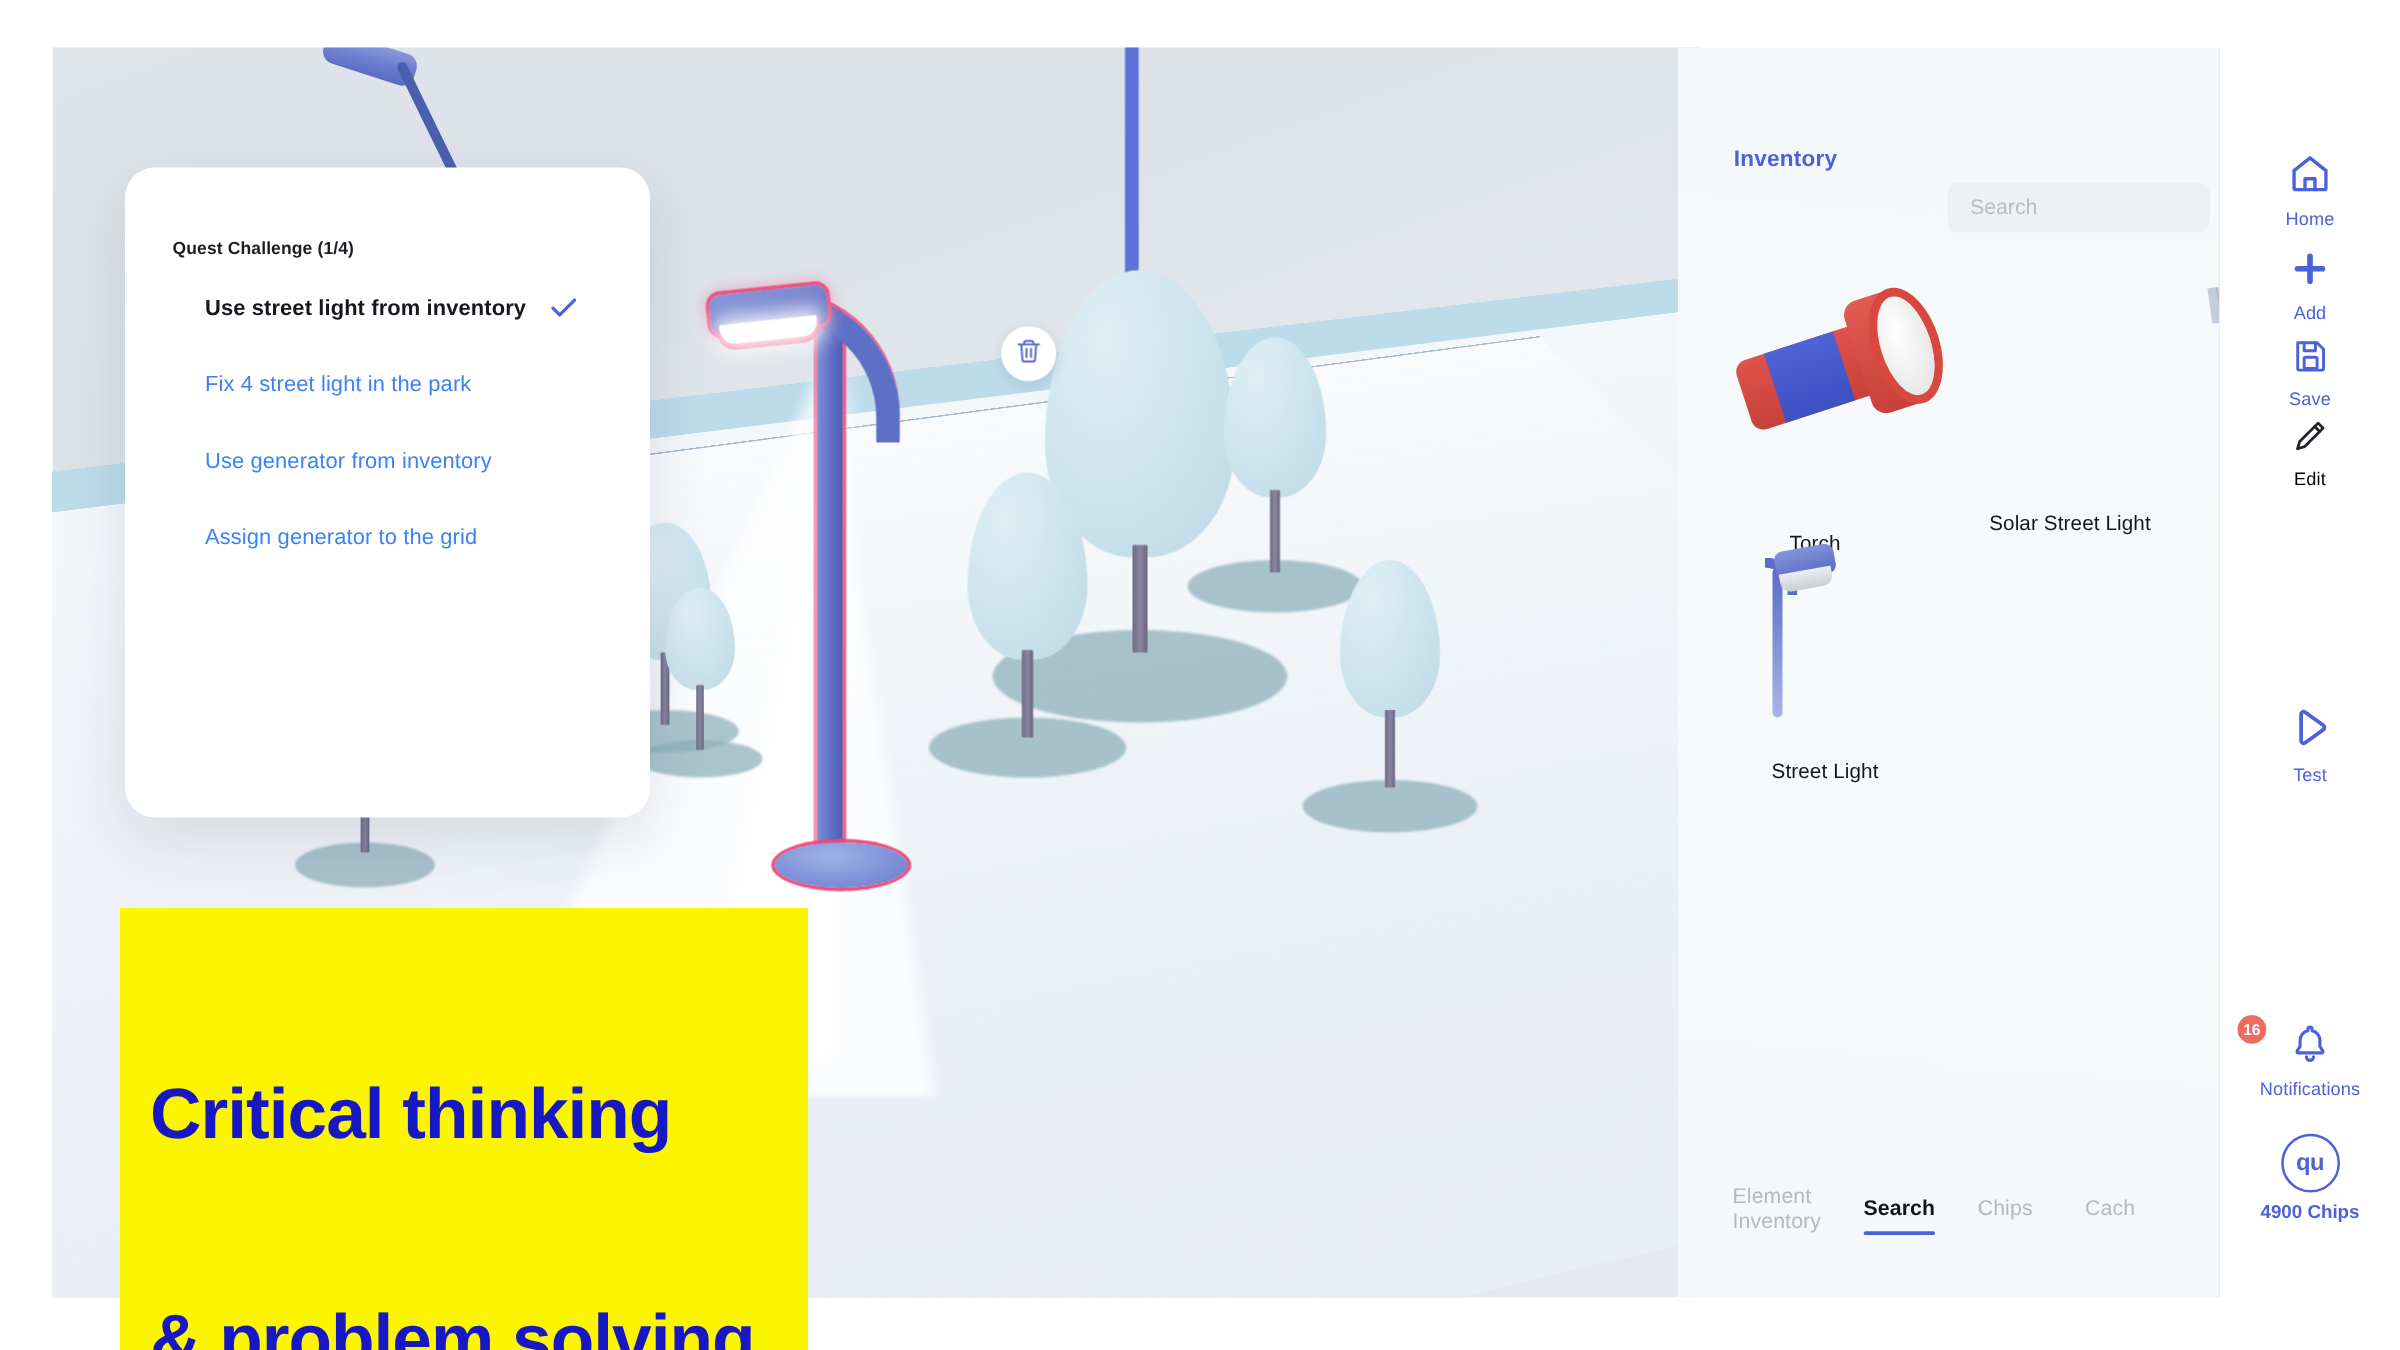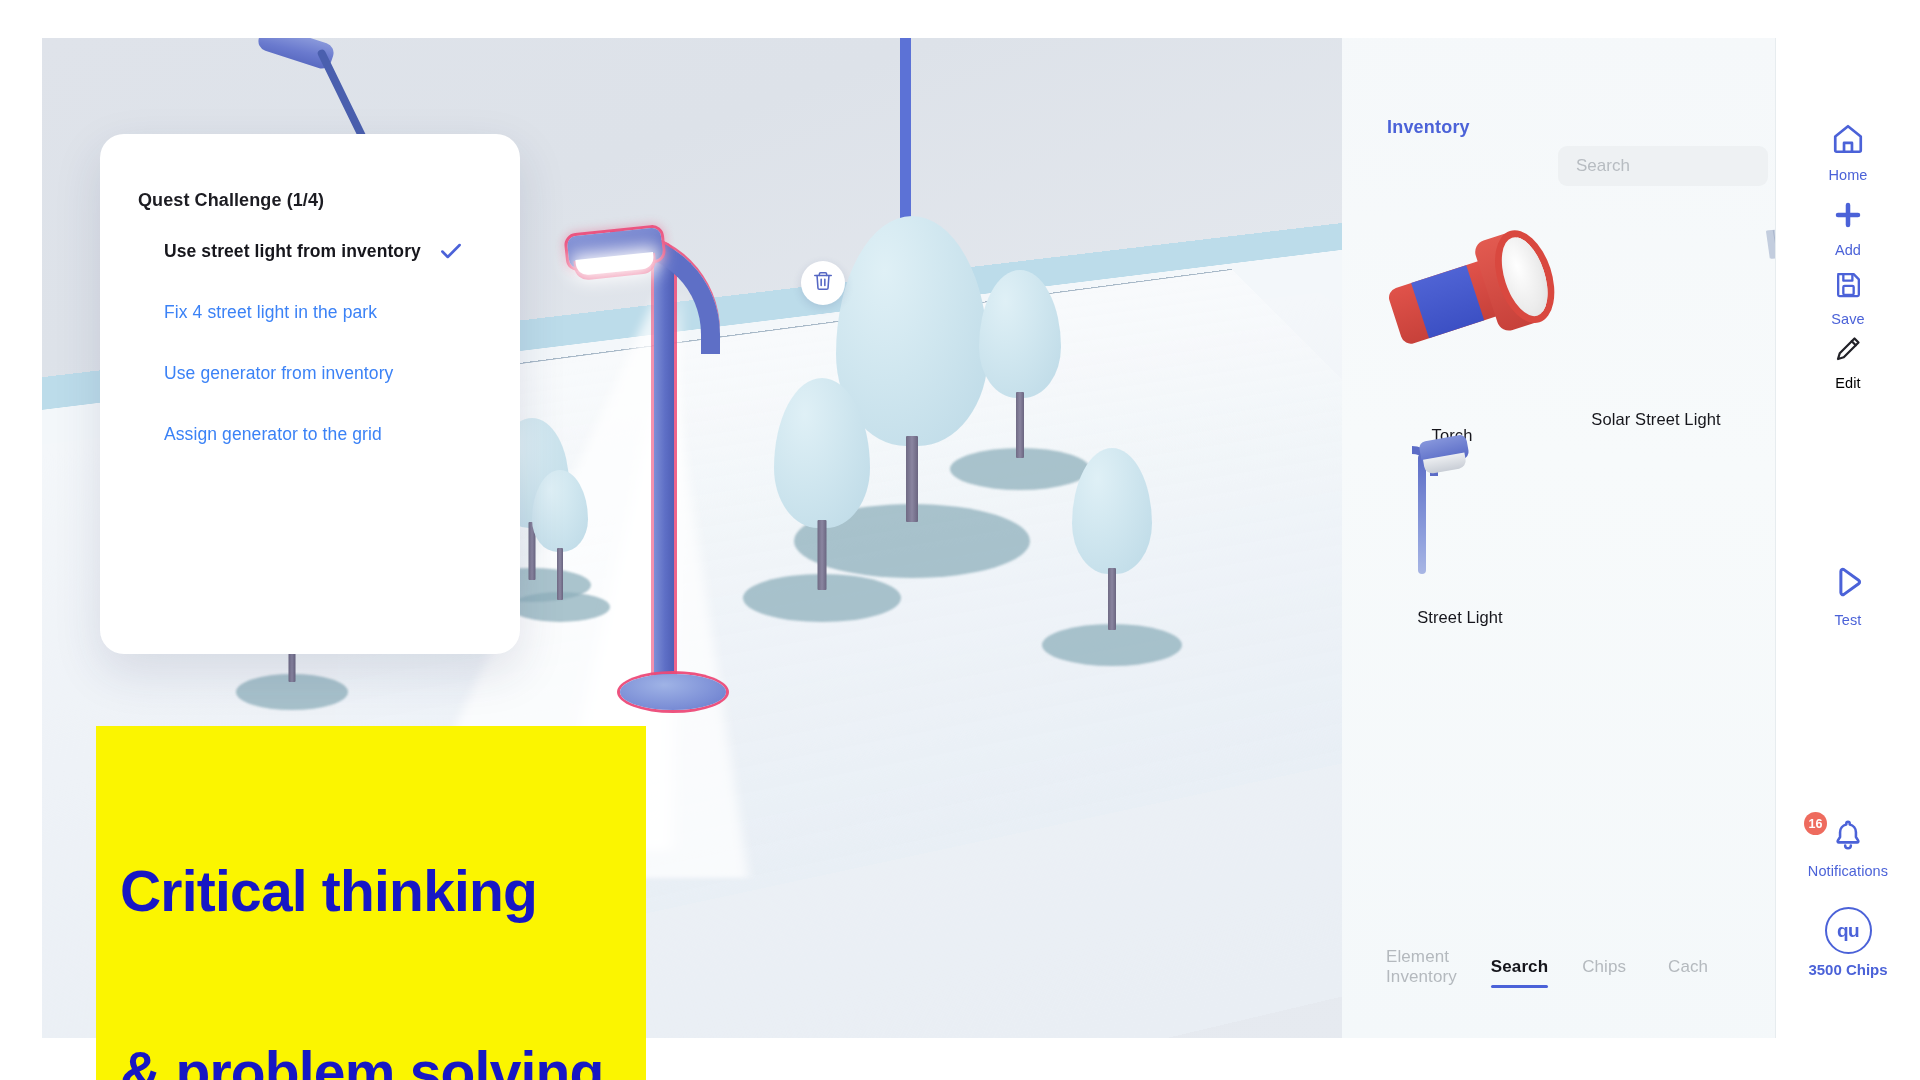--- a/index.html
+++ b/index.html
@@ -147,21 +147,21 @@
   }
 
   
   .quest-card {
     position: absolute; left: 100px; top: 134px;
     width: 420px; height: 520px;
     background: #ffffff; border-radius: 24px;
     box-shadow: 0 18px 48px rgba(35,50,90,.13);
     padding: 56px 38px 0 38px;
   }
-  .quest-title { font-size: 18px; font-weight: 700; color: #1c1c22; letter-spacing: .1px; }
+  .quest-title { font-size: 14px; font-weight: 700; color: #1c1c22; letter-spacing: .1px; }
   .quest-list { margin-top: 26px; }
   .quest-item {
     display: flex; align-items: center; justify-content: space-between;
     height: 28px; margin-bottom: 33px;
   }
   .quest-item .lbl { font-size: 17.5px; color: #3b82f6; letter-spacing: .1px; padding-left: 26px; }
   .quest-item.done .lbl { color: #16161c; font-weight: 700; }
   .check { width: 26px; height: 26px; margin-right: 18px; }
 
   
@@ -281,21 +281,21 @@
     position: absolute; left: 1776px; top: 0;
     width: 144px; height: 1080px; background: #ffffff;
   }
   .tool {
     position: absolute; left: 0; width: 144px;
     display: flex; flex-direction: column; align-items: center; gap: 7px;
   }
   .tool .tlabel { font-size: 14.5px; color: #4b62d8; font-weight: 400; letter-spacing: .1px; }
   .tool.muted .tlabel { color: #000000; }
   .badge {
-    position: absolute; right: 38px; top: -6px;
+    position: absolute; right: 52px; top: -6px;
     min-width: 23px; height: 23px; border-radius: 50%;
     background: #ee6b5e; color: #ffffff;
     font-size: 12.5px; font-weight: 700;
     display: flex; align-items: center; justify-content: center;
   }
   .chips-circle {
     width: 47px; height: 47px; border-radius: 50%;
     border: 2.2px solid #4b62d8; color: #4b62d8;
     display: flex; align-items: center; justify-content: center;
     font-size: 19px; font-weight: 700; letter-spacing: -.5px;
@@ -521,18 +521,18 @@
           <path d="M12 2.6c.7 0 1.2.5 1.2 1.2v.8a5.6 5.6 0 0 1 4.4 5.5v3.3l1.6 2.6c.3.5 0 1.2-.7 1.2H5.5c-.7 0-1-.7-.7-1.2l1.6-2.6v-3.3a5.6 5.6 0 0 1 4.4-5.5v-.8c0-.7.5-1.2 1.2-1.2z"></path>
           <path d="M10 19.4a2 2 0 0 0 4 0"></path>
         </svg>
         <span class="badge">16</span>
       </span>
       <span class="tlabel">Notifications</span>
     </div>
 
     <div class="tool" style="top:907px;">
       <span class="chips-circle">qu</span>
-      <span class="chips-label">3500 Chips</span>
+      <span class="chips-label">4900 Chips</span>
     </div>
 
   </div>
 
 </div>
 
 </body></html>

